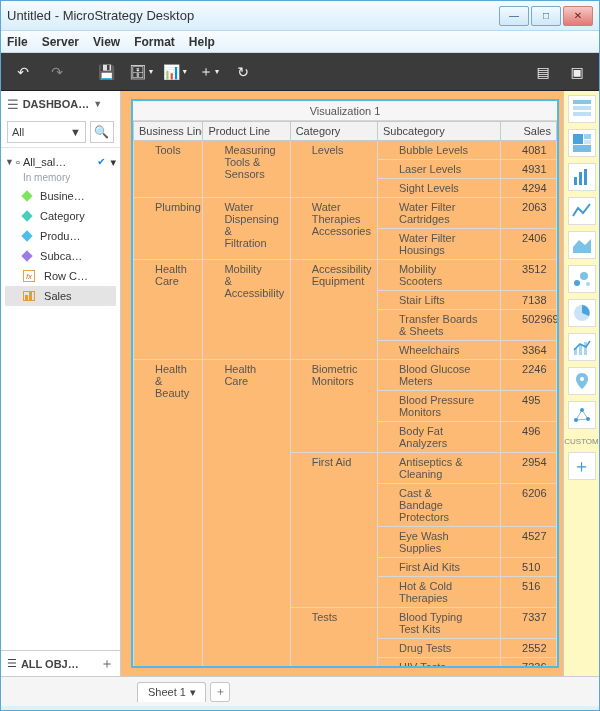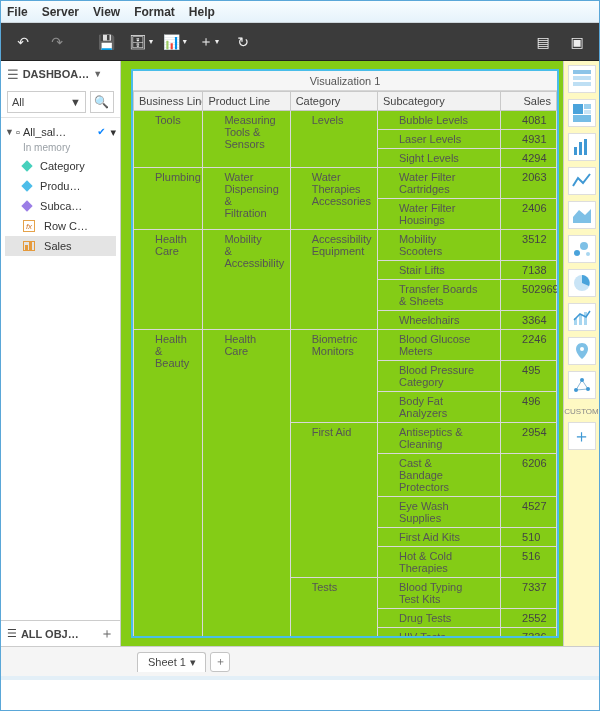--- a/index.html
+++ b/index.html
@@ -31,21 +31,21 @@
   .memlbl{font-size:10px;color:#9aa0a6;padding-left:18px;height:14px;}
   .diamond{width:8px;height:8px;transform:rotate(45deg);display:inline-block;}
   .c-lime{background:#7ee65c;} .c-teal{background:#46d0bc;} .c-blue{background:#4dbde9;} .c-purple{background:#9b7de6;}
   .fx{display:inline-block;width:12px;height:12px;border:1px solid #e5a24a;font-size:8px;color:#d0782a;text-align:center;line-height:11px;font-style:italic;}
   .metric{display:inline-block;width:12px;height:10px;border:1px solid #e59a3c;position:relative;}
   .metric::before,.metric::after{content:"";position:absolute;bottom:0;width:3px;background:#e59a3c;}
   .metric::before{left:1px;height:5px;} .metric::after{left:5px;height:8px;}
   .treerow.sel{background:#e4e4e4;}
   .bottomdock{height:26px;border-top:1px solid #ccc;display:flex;align-items:center;padding:0 6px;font-size:11px;color:#444;gap:4px;}
   .plus{font-size:14px;color:#666;}
-  .canvas{flex:1;position:relative;background:#84cc16;padding:8px 4px 8px 10px;overflow:hidden;}
+  .canvas{flex:1;position:relative;background:#fdba74;padding:8px 4px 8px 10px;overflow:hidden;}
   .vizbox{border:2px solid #49bde9;height:100%;display:flex;flex-direction:column;}
   .vtitle{height:20px;font-size:11px;color:#555;background:#f6f6f6;border-bottom:1px solid #d6d6d6;display:flex;align-items:center;justify-content:center;}
   .grid{flex:1;overflow:auto;}
   table{border-collapse:collapse;width:100%;font-size:11px;color:#333;table-layout:fixed;}
   th{background:#f2f2f2;border:1px solid #c9c9c9;padding:3px 5px;text-align:left;font-weight:normal;color:#444;white-space:nowrap;overflow:hidden;}
   th:last-child{text-align:right;}
   td{border:1px solid #d8d8d8;padding:3px 21px;vertical-align:top;color:#555;}
   td.num{text-align:right;color:#444;}
   .iconrail{width:36px;border-left:1px solid #ccc;background:#fef9c3;display:flex;flex-direction:column;align-items:center;padding:4px 10px;gap:6px;}
   .railbtn{width:28px;height:28px;border:1px solid #ddd;background:#fff;display:flex;align-items:center;justify-content:center;font-size:14px;color:#4294d0;}
@@ -53,20 +53,28 @@
   .raillbl{font-size:8px;color:#888;margin-top:2px;}
   .sheets{height:30px;border-top:1px solid #ccc;background:#f5f5f5;display:flex;align-items:center;padding:0 12px;font-size:11px;color:#444;gap:4px;}
   .sheet{border:1px solid #c4c4c4;border-bottom:none;background:#fff;padding:3px 10px;border-radius:3px 3px 0 0;display:flex;align-items:center;gap:4px;justify-content:flex-end;}
   .addsheet{width:20px;height:20px;border:1px solid #c4c4c4;background:#fff;display:flex;align-items:center;justify-content:center;color:#666;border-radius:3px;}
   .footer{height:4px;background:#e3eff7;}
 </style>
 </head>
 <body>
 
 <div class="window">
+  <div class="titlebar">
+    <span class="title">Untitled - MicroStrategy Desktop</span>
+    <div class="winbtns">
+      <div class="winbtn">—</div>
+      <div class="winbtn">□</div>
+      <div class="winbtn close">✕</div>
+    </div>
+  </div>
 
   <div class="menubar">
     <span>File</span>
     <span>Server</span>
     <span>View</span>
     <span>Format</span>
     <span>Help</span>
   </div>
 
   <div class="toolbar">
@@ -102,20 +110,21 @@
       <div class="tree">
         <div class="treerow">
           <span class="tri">▼</span>
           <span>▫</span>
           <span>All_sal…</span>
           <span style="flex:1"></span>
           <span class="chk">✔</span>
           <span class="carety">▾</span>
         </div>
         <div class="memlbl">In memory</div>
+        <div class="treerow" style="padding-left:18px"><span class="diamond c-lime"></span>&nbsp;<span>Busine…</span></div>
         <div class="treerow" style="padding-left:18px"><span class="diamond c-teal"></span>&nbsp;<span>Category</span></div>
         <div class="treerow" style="padding-left:18px"><span class="diamond c-blue"></span>&nbsp;<span>Produ…</span></div>
         <div class="treerow" style="padding-left:18px"><span class="diamond c-purple"></span>&nbsp;<span>Subca…</span></div>
         <div class="treerow" style="padding-left:18px"><span class="fx">fx</span>&nbsp;<span>Row C…</span></div>
         <div class="treerow sel" style="padding-left:18px"><span class="metric"></span>&nbsp;<span>Sales</span></div>
       </div>
       <div style="flex:1"></div>
       <div class="bottomdock">
         <span class="hicon">☰</span>
         <b style="font-weight:600">ALL OBJ…</b>
@@ -190,21 +199,21 @@
                   <td class="num">3364</td>
                 </tr>
                 <tr>
                   <td rowspan="12">Health &amp; Beauty</td>
                   <td rowspan="12">Health Care</td>
                   <td rowspan="3">Biometric Monitors</td>
                   <td>Blood Glucose Meters</td>
                   <td class="num">2246</td>
                 </tr>
                 <tr>
-                  <td>Blood Pressure Category</td>
+                  <td>Blood Pressure Monitors</td>
                   <td class="num">495</td>
                 </tr>
                 <tr>
                   <td>Body Fat Analyzers</td>
                   <td class="num">496</td>
                 </tr>
                 <tr>
                   <td rowspan="5">First Aid</td>
                   <td>Antiseptics &amp; Cleaning</td>
                   <td class="num">2954</td>

